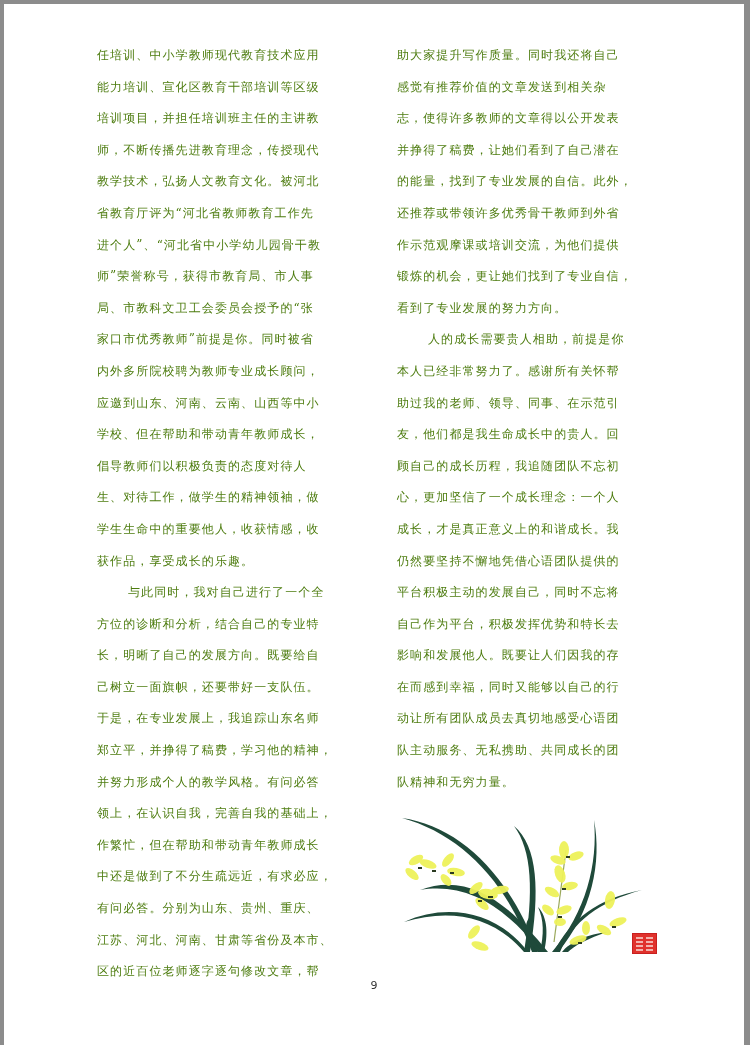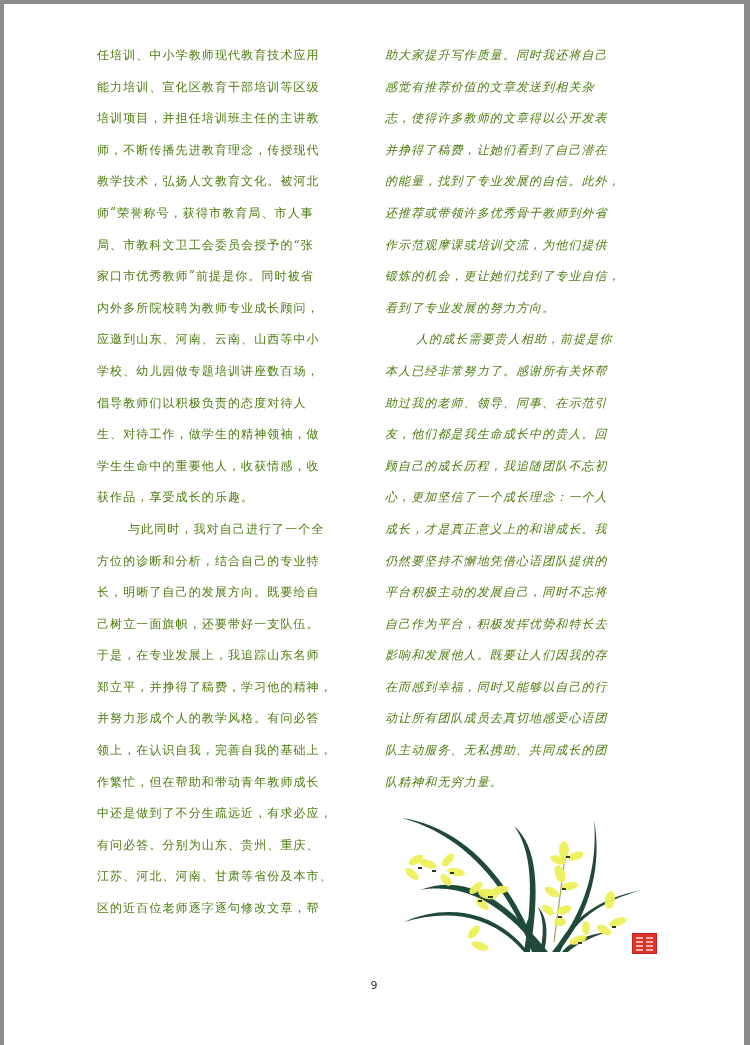--- a/index.html
+++ b/index.html
@@ -28,23 +28,22 @@
       color: #4d7c0f;
       font-size: 12px;
       line-height: 31.6px;
       letter-spacing: 1.1px;
     }
     .col-left {
       left: 93px;
       width: 278px;
     }
     .col-right {
-      left: 381px;
+      left: 393px;
       width: 282px;
-      font-style: italic;
     }
     .line {
       display: block;
       white-space: nowrap;
       height: 31.6px;
     }
     .indent {
       padding-left: 31px;
     }
     .orchid {
@@ -91,26 +90,28 @@
 <body>
 
 <div class="page">
 
   <div class="column col-left">
     <span class="line">任培训、中小学教师现代教育技术应用</span>
     <span class="line">能力培训、宣化区教育干部培训等区级</span>
     <span class="line">培训项目，并担任培训班主任的主讲教</span>
     <span class="line">师，不断传播先进教育理念，传授现代</span>
     <span class="line">教学技术，弘扬人文教育文化。被河北</span>
+    <span class="line">省教育厅评为“河北省教师教育工作先</span>
+    <span class="line">进个人”、“河北省中小学幼儿园骨干教</span>
     <span class="line">师”荣誉称号，获得市教育局、市人事</span>
     <span class="line">局、市教科文卫工会委员会授予的“张</span>
     <span class="line">家口市优秀教师”前提是你。同时被省</span>
     <span class="line">内外多所院校聘为教师专业成长顾问，</span>
     <span class="line">应邀到山东、河南、云南、山西等中小</span>
-    <span class="line">学校、幼儿园做专题培训讲座数百场，</span>
+    <span class="line">学校、但在帮助和带动青年教师成长，</span>
     <span class="line">倡导教师们以积极负责的态度对待人</span>
     <span class="line">生、对待工作，做学生的精神领袖，做</span>
     <span class="line">学生生命中的重要他人，收获情感，收</span>
     <span class="line">获作品，享受成长的乐趣。</span>
     <span class="line indent">与此同时，我对自己进行了一个全</span>
     <span class="line">方位的诊断和分析，结合自己的专业特</span>
     <span class="line">长，明晰了自己的发展方向。既要给自</span>
     <span class="line">己树立一面旗帜，还要带好一支队伍。</span>
     <span class="line">于是，在专业发展上，我追踪山东名师</span>
     <span class="line">郑立平，并挣得了稿费，学习他的精神，</span>

